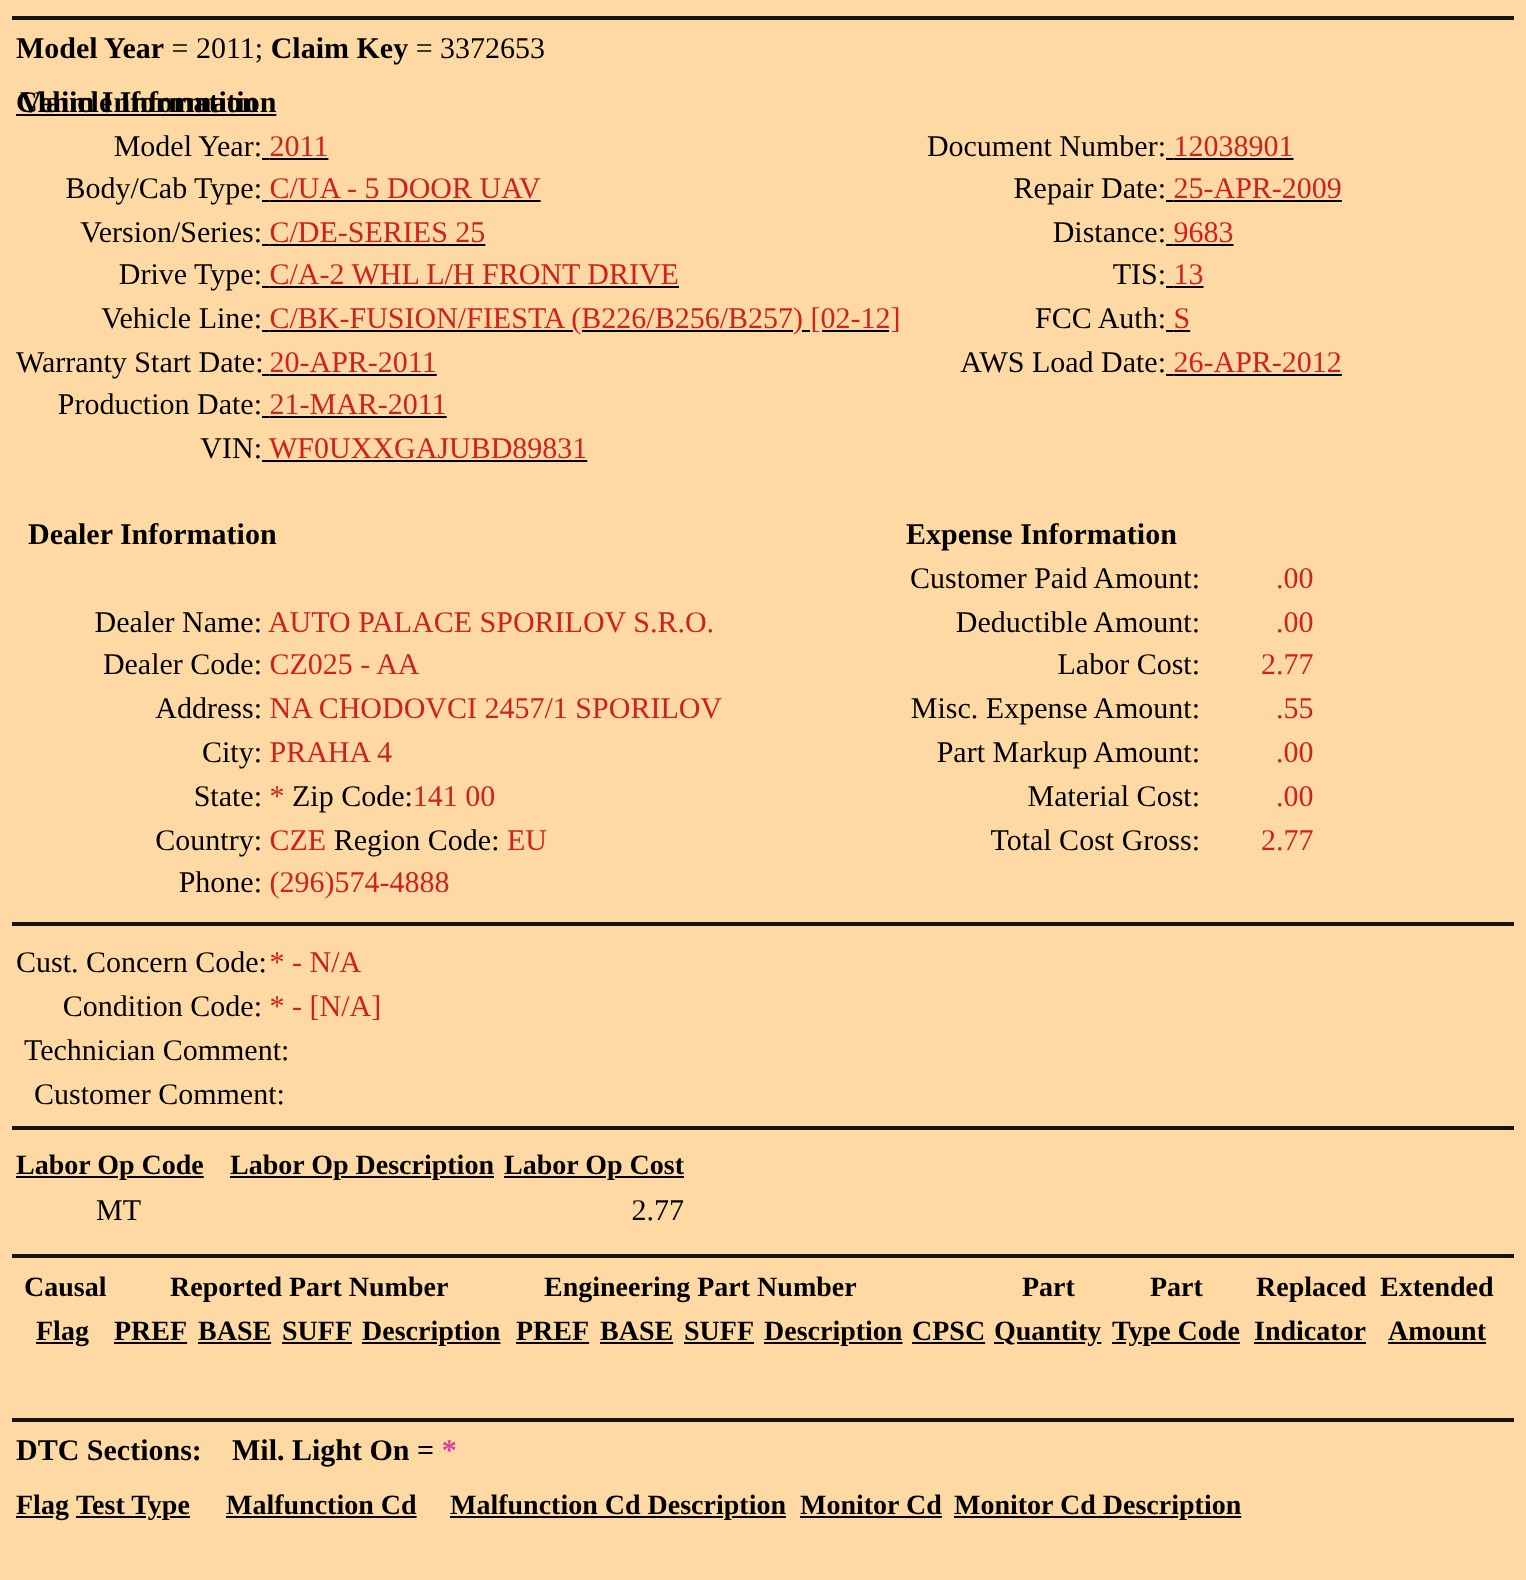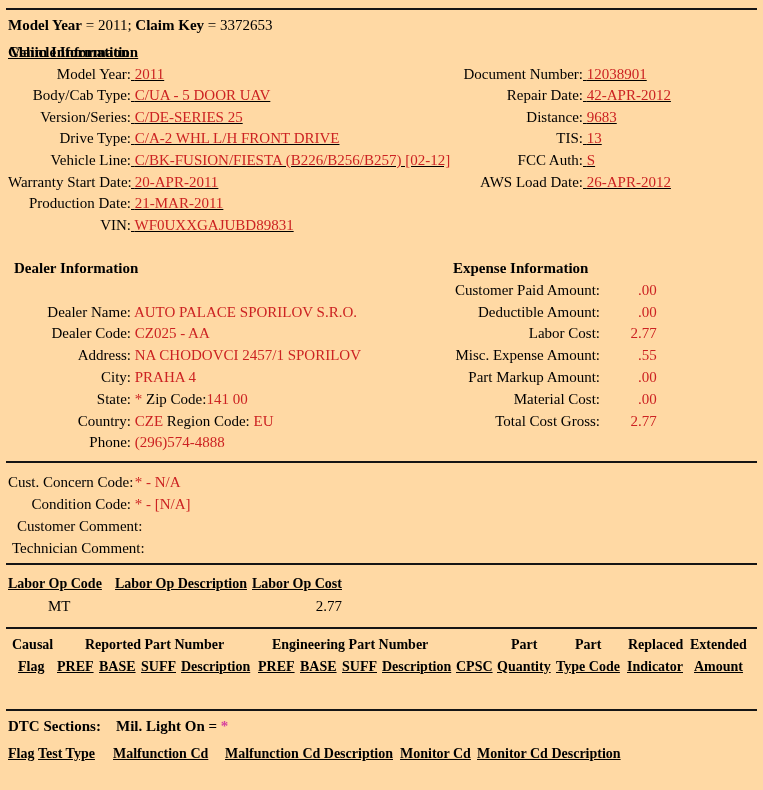--- a/index.html
+++ b/index.html
@@ -46,21 +46,21 @@
     <div class="l216"><span class="lbl">Drive Type:</span> <span class="val">C/A-2 WHL L/H FRONT DRIVE</span></div>
     <div class="l216"><span class="lbl">Vehicle Line:</span> <span class="val">C/BK-FUSION/FIESTA (B226/B256/B257) [02-12]</span></div>
     <div class="l216"><span class="lbl">Warranty Start Date:</span> <span class="val">20-APR-2011</span></div>
     <div class="l216"><span class="lbl">Production Date:</span> <span class="val">21-MAR-2011</span></div>
     <div class="l216"><span class="lbl">VIN:</span> <span class="val">WF0UXXGAJUBD89831</span></div>
   </div>
 
   <div class="col" style="left:8px;top:42px">
     <div class="l216"><span class="b" style="">Claim Information</span></div>
     <div class="l216"><span class="lblc">Document Number:</span> <span class="val">12038901</span></div>
-    <div class="l216"><span class="lblc">Repair Date:</span> <span class="val">42-APR-2012</span></div>
+    <div class="l216"><span class="lblc">Repair Date:</span> <span class="val">25-APR-2009</span></div>
     <div class="l216"><span class="lblc">Distance:</span> <span class="val">9683</span></div>
     <div class="l216"><span class="lblc">TIS:</span> <span class="val">13</span></div>
     <div class="l216"><span class="lblc">FCC Auth:</span> <span class="val">S</span></div>
     <div class="l216"><span class="lblc">AWS Load Date:</span> <span class="val">26-APR-2012</span></div>
   </div>
 
   <div class="col" style="left:8px;top:258px">
     <div class="l218"><span class="b" style="margin-left:6px">Dealer Information</span></div>
     <div class="l218"></div>
     <div class="l218"><span class="lbl">Dealer Name:</span> <span class="val">AUTO PALACE SPORILOV S.R.O.</span></div>
@@ -81,22 +81,22 @@
     <div class="l218"><span class="lble">Part Markup Amount:</span> <span class="vale val">.00</span></div>
     <div class="l218"><span class="lble">Material Cost:</span> <span class="vale val">.00</span></div>
     <div class="l218"><span class="lble">Total Cost Gross:</span> <span class="vale val">2.77</span></div>
   </div>
 
   <div class="hr" style="top:461px"></div>
 
   <div class="col" style="left:8px;top:471px">
     <div class="l22"><span class="lbl">Cust. Concern Code:</span> <span class="val">* - N/A</span></div>
     <div class="l22"><span class="lbl">Condition Code:</span> <span class="val">* - [N/A]</span></div>
+    <div class="l22"><span style="margin-left:4px">Technician Comment:</span><span class="val"></span></div>
     <div class="l22"><span style="margin-left:9px">Customer Comment:</span><span class="val"></span></div>
-    <div class="l22"><span style="margin-left:4px">Technician Comment:</span><span class="val"></span></div>
   </div>
 
   <div class="hr" style="top:563px"></div>
 
   <div>
     <span class="abs hdr14 u" style="top:576px;left:8px">Labor Op Code</span>
     <span class="abs hdr14 u" style="top:576px;left:115px">Labor Op Description</span>
     <span class="abs hdr14 u" style="top:576px;left:252px">Labor Op Cost</span>
     <span class="abs" style="top:598px;left:48px">MT</span>
     <span class="abs" style="top:598px;left:110px"></span>

